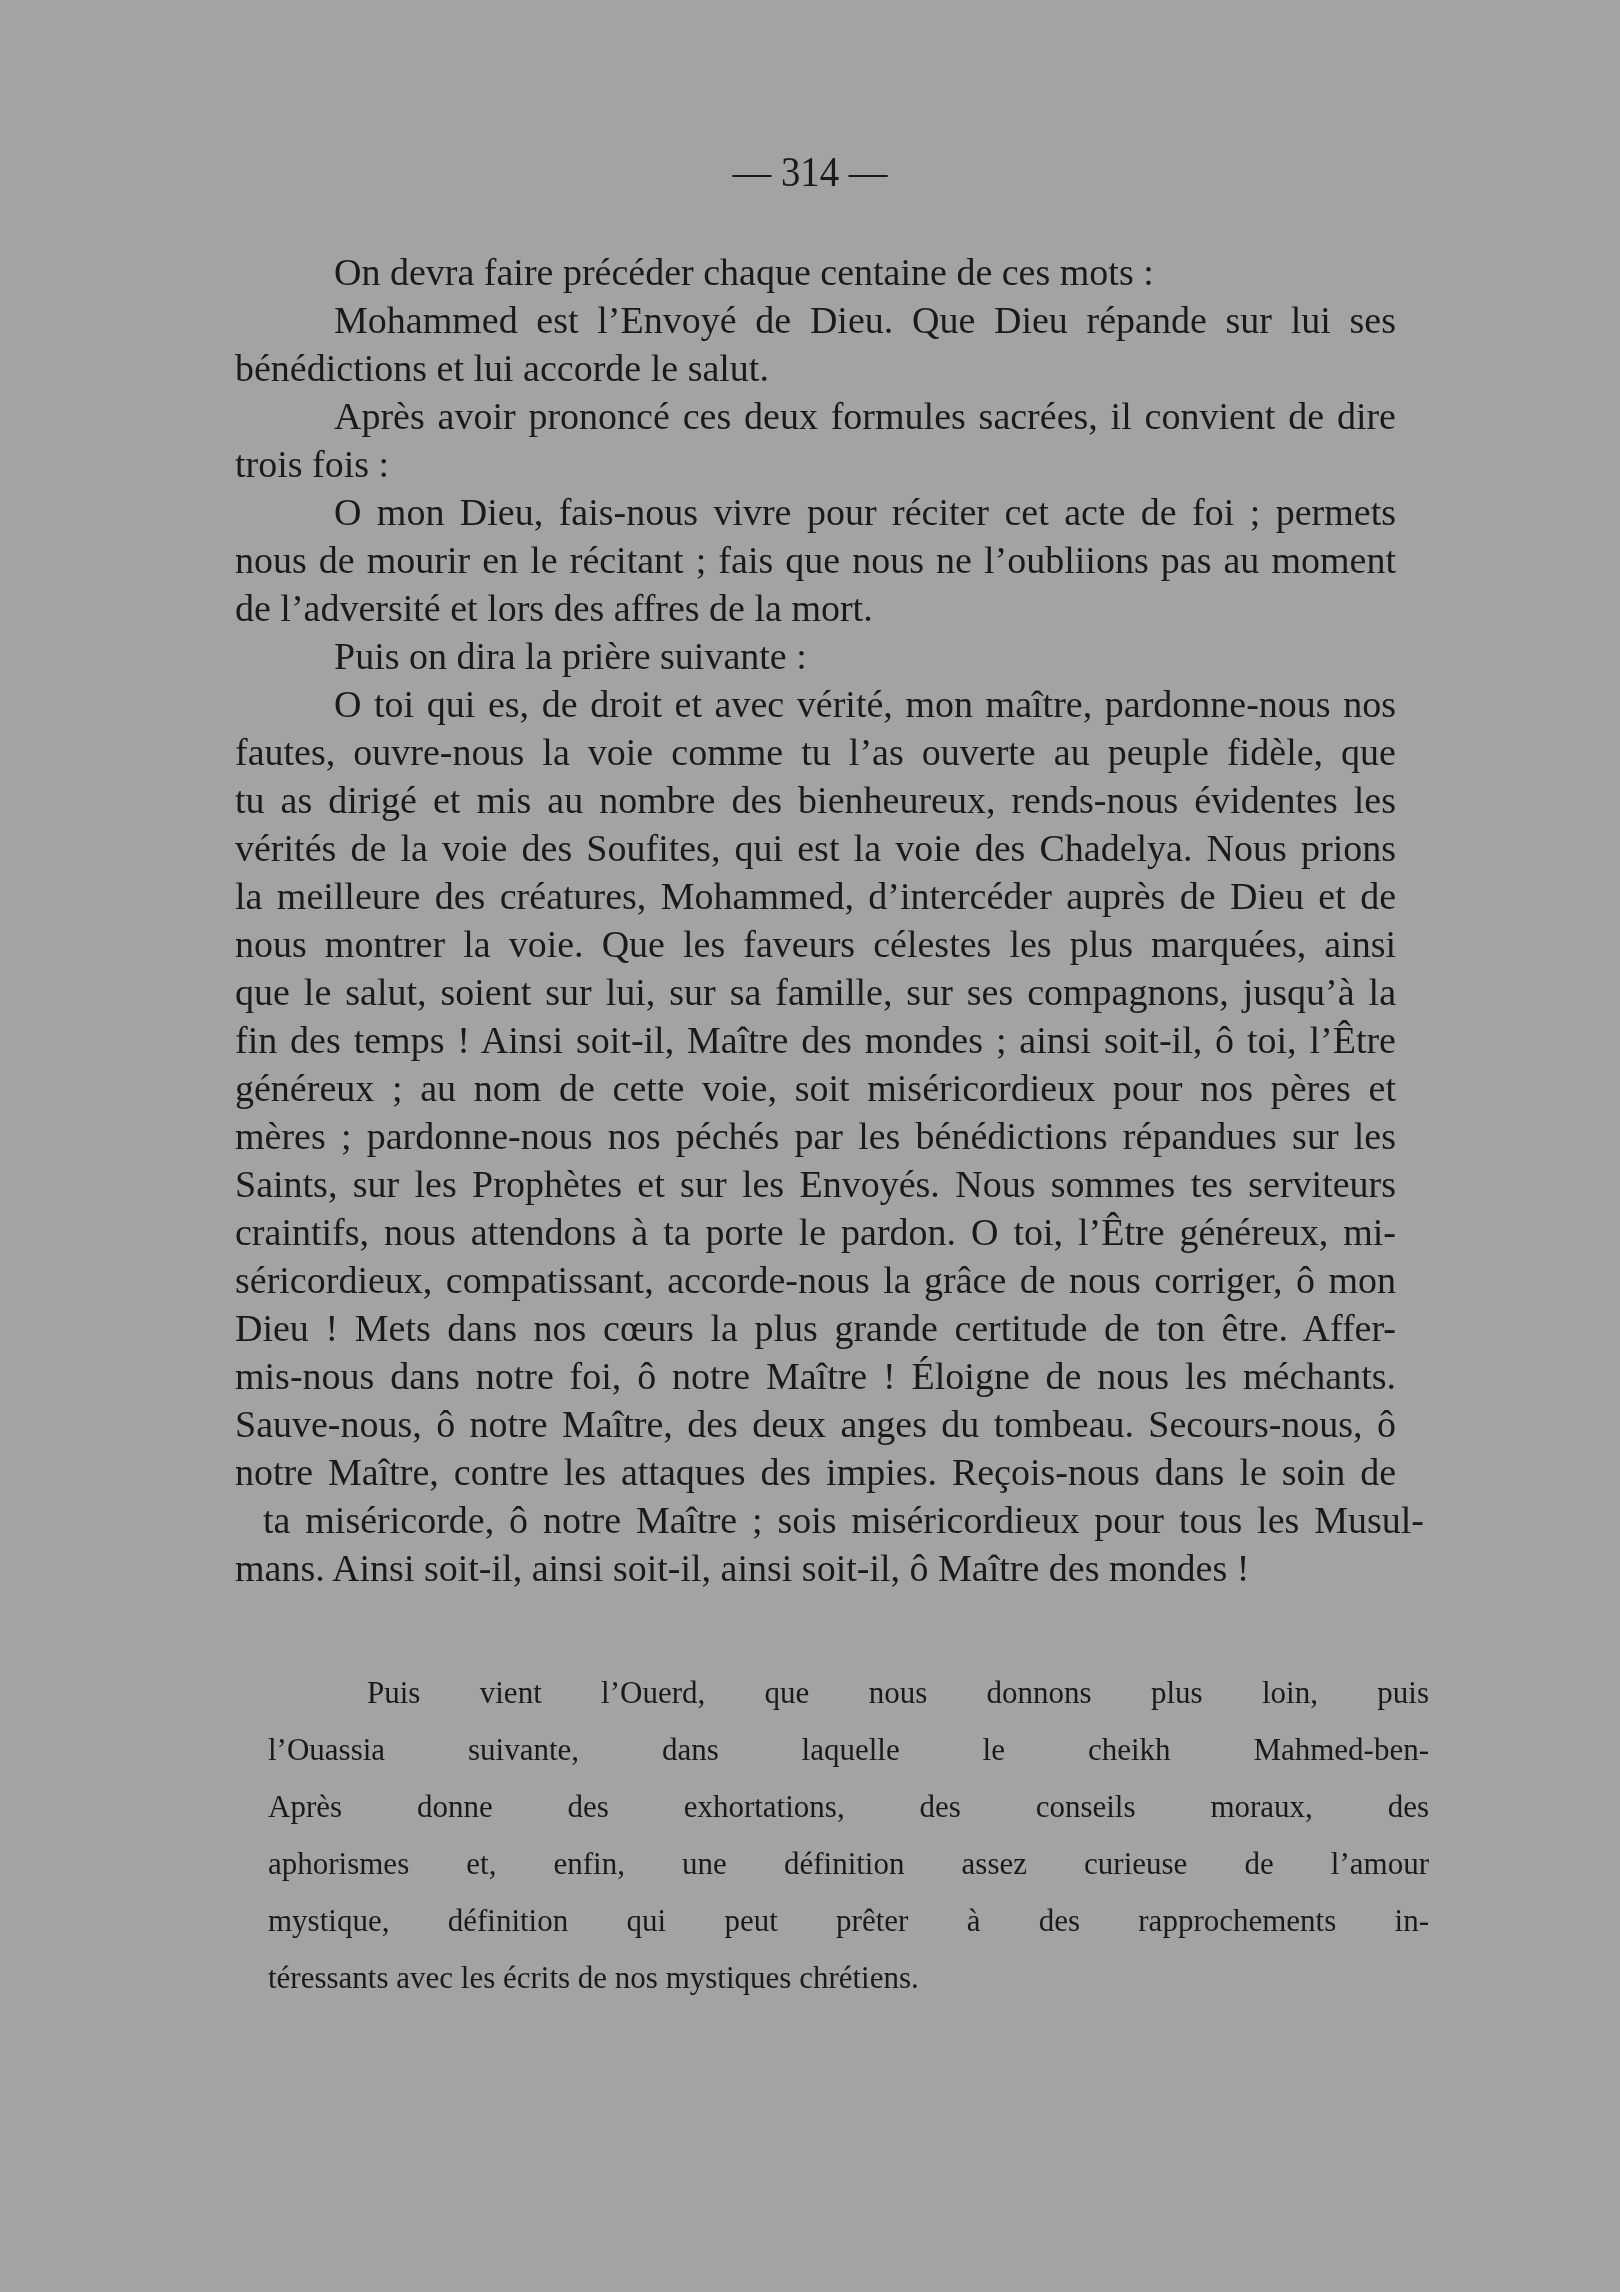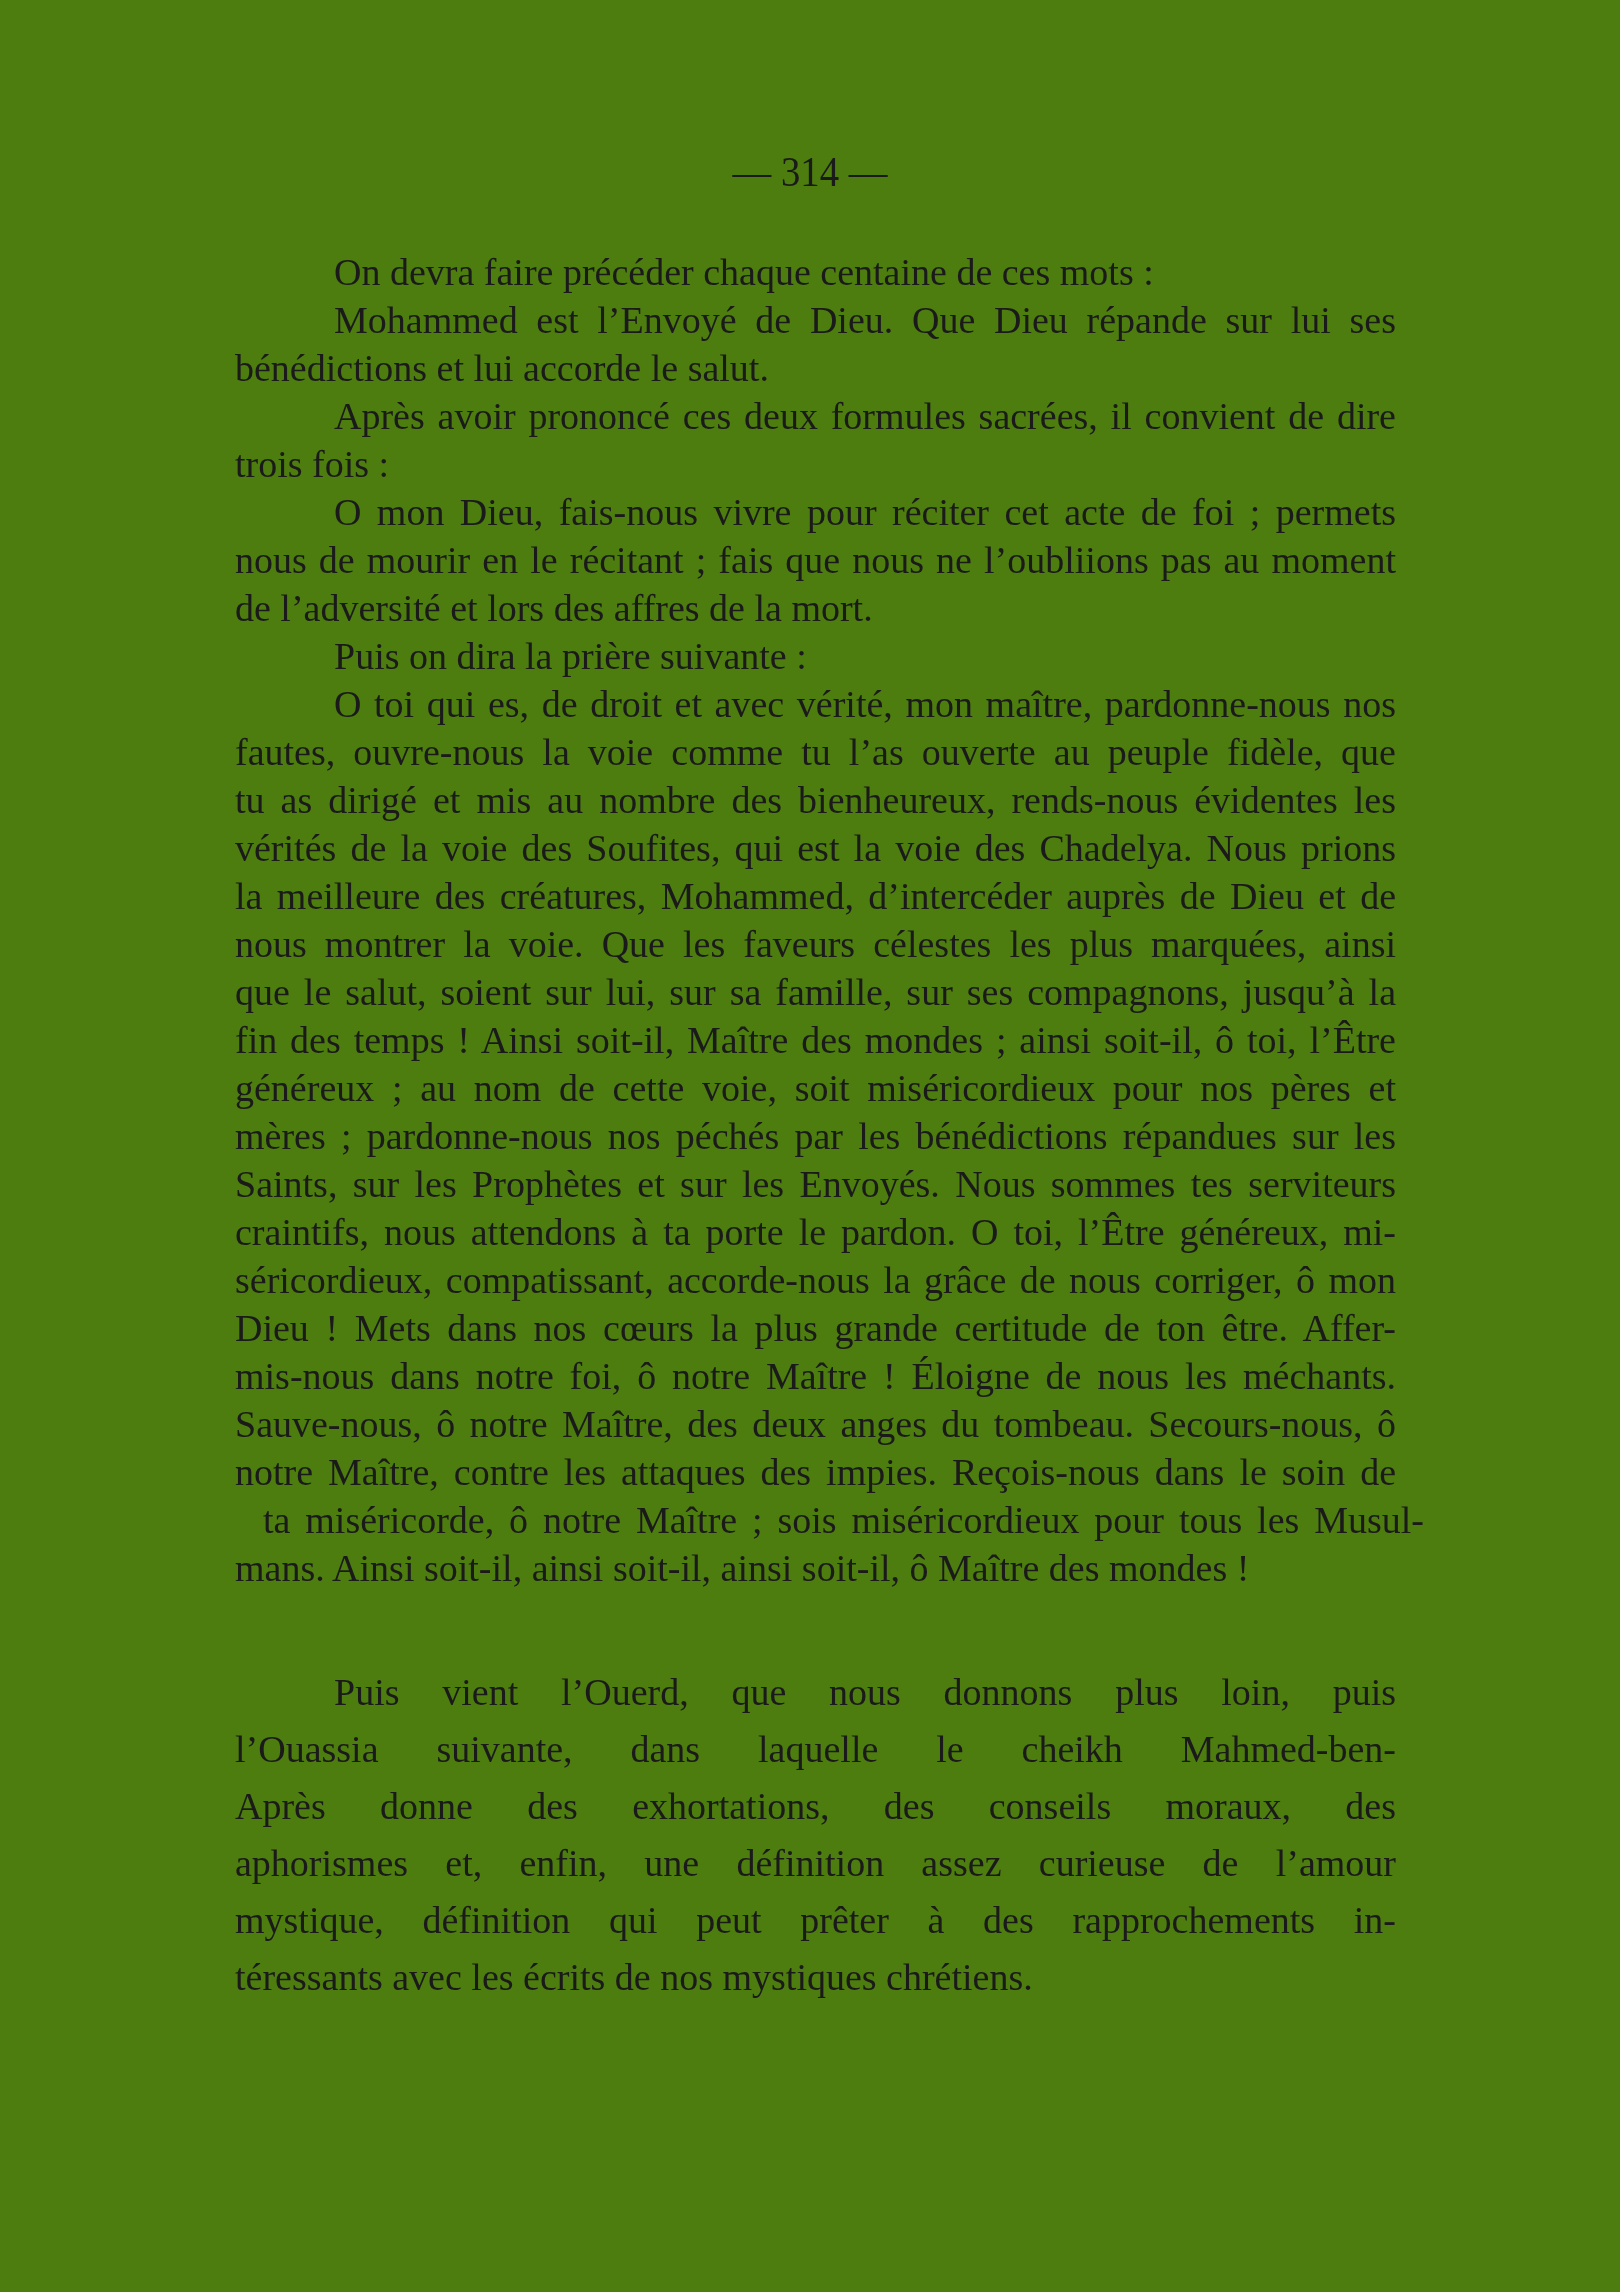--- a/index.html
+++ b/index.html
@@ -1,21 +1,21 @@
 <!DOCTYPE html>
 <html><head>
 <meta charset="utf-8">
 <style>
   html, body { margin: 0; padding: 0; background: #ffffff; }
   body { width: 1620px; height: 2293px; position: relative; overflow: hidden; }
-  .page { position: absolute; left: 0; top: 0; width: 1620px; height: 2293px; background: #4d7c0f; color: #1a1a1a; font-family: "Liberation Serif", "DejaVu Serif", serif; }
+  .page { position: absolute; left: 0; top: 0; width: 1620px; height: 2293px; background: #a3a3a3; color: #1a1a1a; font-family: "Liberation Serif", "DejaVu Serif", serif; }
   .page-number { position: absolute; top: 147px; left: 0; width: 1620px; text-align: center; font-size: 43px; letter-spacing: 0; transform: scaleX(0.9); }
   .block { position: absolute; left: 235px; width: 1161px; }
   .small { font-size: 38px; line-height: 48px; }
-  .large { font-size: 38px; line-height: 57px; }
+  .large { font-size: 31px; line-height: 57px; margin-left: 33px; }
   .line { display: block; white-space: nowrap; text-align: justify; text-align-last: justify; height: 1em; }
   .small .line { height: 48px; }
   .large .line { height: 57px; }
   .line.last { text-align-last: left; }
   .line.indent { padding-left: 99px; }
   .line span { display: inline; }
   #b1 { top: 248px; }
   #b2 { top: 1664px; }
   #b3 { top: 2091px; }
   .line > .txt { display: block; width: 100%; white-space: normal; text-align: justify; text-align-last: justify; }

